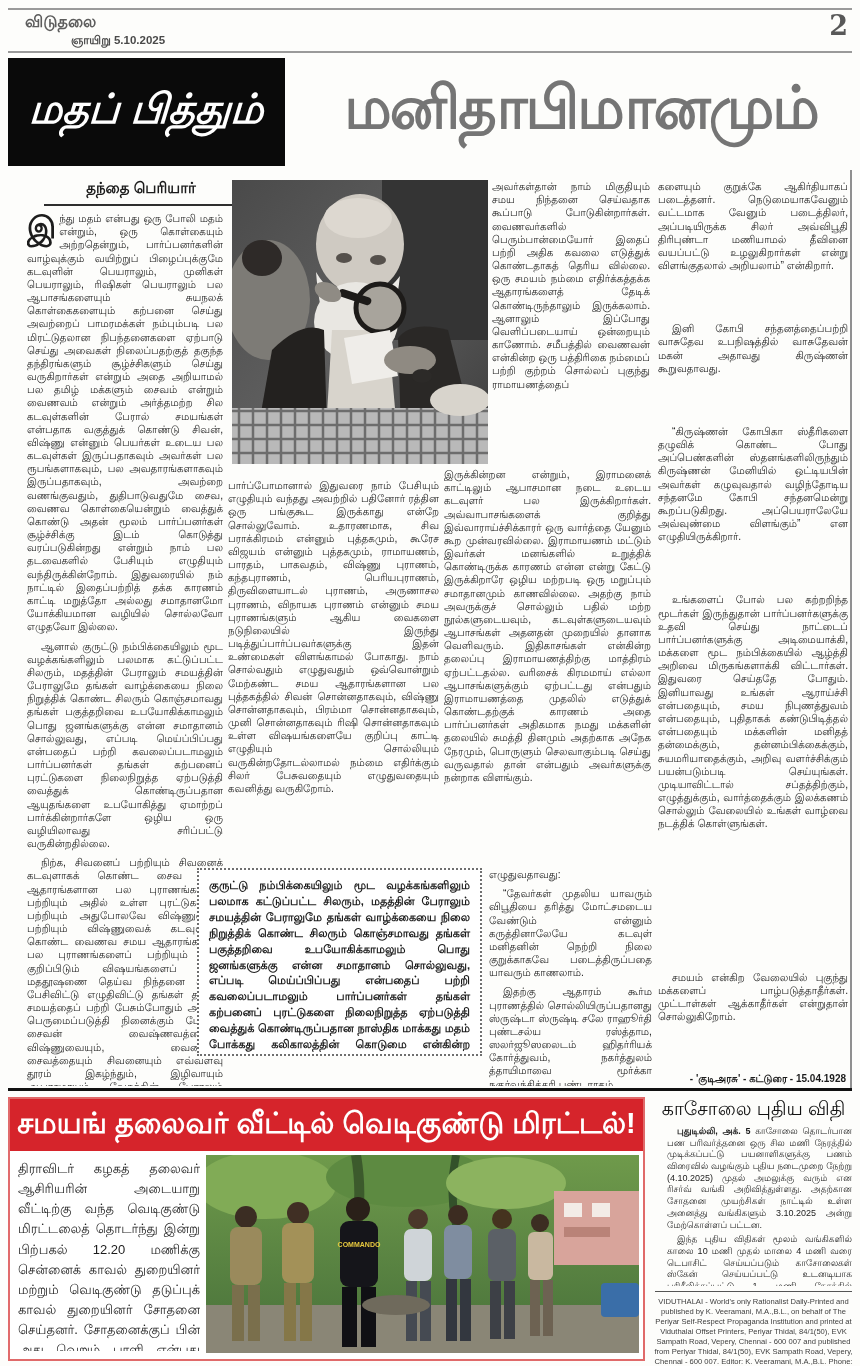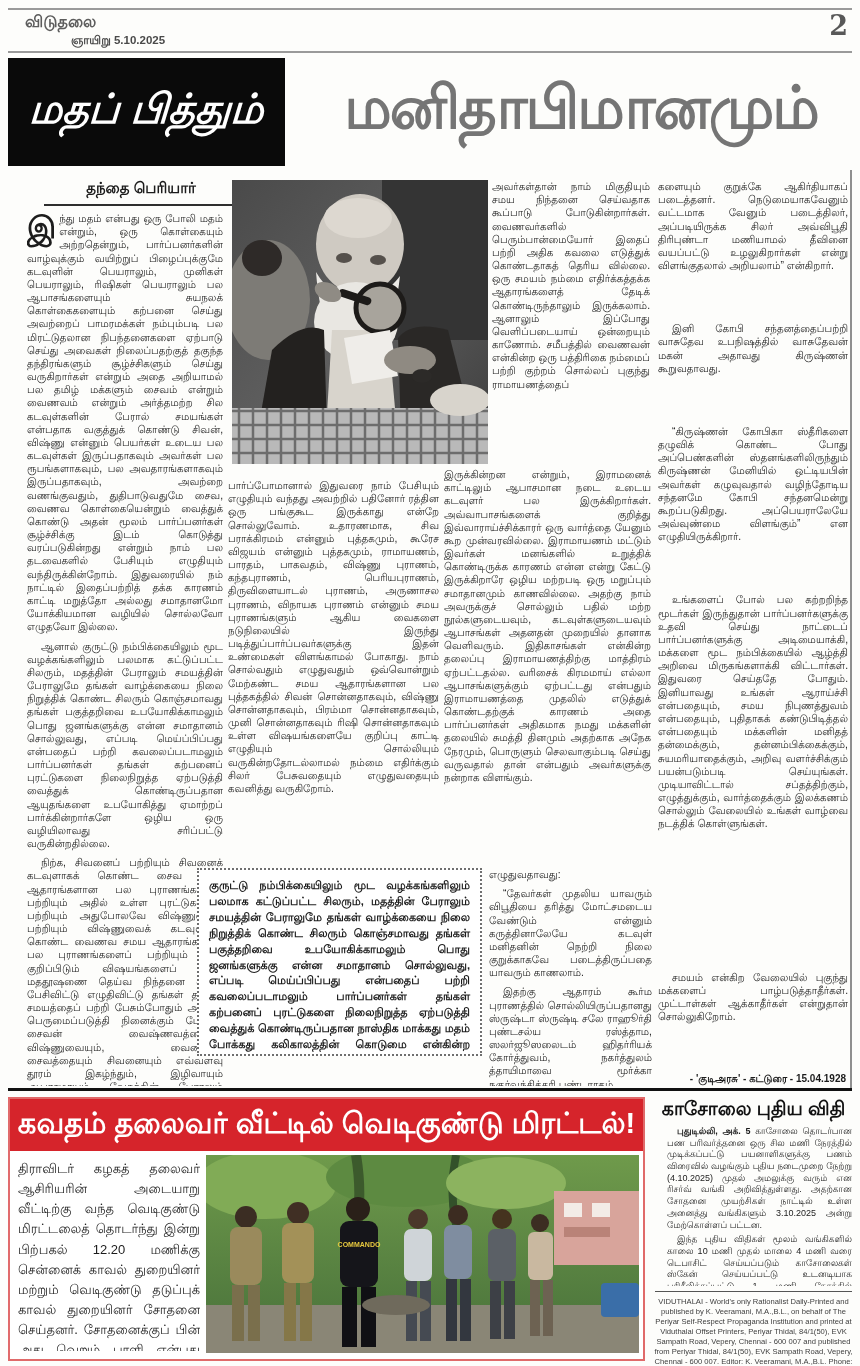--- a/index.html
+++ b/index.html
@@ -43,21 +43,21 @@
   .photo-main svg{display:block;width:100%;height:100%;}
   
   .bl-box{left:8px;top:1097px;width:637px;height:264px;border:2px solid #e06a6a;box-sizing:border-box;background:#fff;}
   .bl-banner{height:52px;background:#d6242b;display:flex;align-items:center;justify-content:center;}
   .bl-banner span{color:#fff;font-size:29px;font-weight:bold;white-space:nowrap;}
   .bl-body{position:relative;height:206px;}
   .bl-text{position:absolute;left:8px;top:8px;width:182px;font-size:13px;line-height:1.55;text-align:justify;overflow:hidden;height:192px;}
   .bl-photo{position:absolute;left:196px;top:4px;width:433px;height:198px;}
   .bl-photo svg{display:block;width:100%;height:100%;}
   
-  .br-title{left:655px;top:1098px;width:197px;text-align:center;font-size:19px;font-weight:bold;color:#111;}
+  .br-title{left:655px;top:1098px;width:197px;text-align:center;font-size:19px;font-weight:normal;color:#111;}
   .br-body{left:655px;top:1126px;width:197px;height:160px;font-size:9px;line-height:1.3;text-align:justify;overflow:hidden;}
   .br-body p{margin:0 0 3px 12px;text-indent:10px;}
   .br-body .dateline{font-weight:bold;}
   .br-rule{left:655px;top:1291px;width:197px;height:1px;background:#555;}
   .footer-imprint{left:652px;top:1297px;width:203px;font-size:7.6px;line-height:1.32;text-align:center;color:#3d3d3d;}
 </style>
 </head>
 <body>
 
 <div>
@@ -147,21 +147,21 @@
 
   <div class="abs body-col lane3-bot">
     <p class="noindent">எழுதுவதாவது:</p>
     <p>“தேவர்கள் முதலிய யாவரும் விபூதியை தரித்து மோட்சமடைய வேண்டும் என்னும் கருத்தினாலேயே கடவுள் மனிதனின் நெற்றி நிலை குறுக்காகவே படைத்திருப்பதை யாவரும் காணலாம்.</p>
     <p>இதற்கு ஆதாரம் கூர்ம புராணத்தில் சொல்லியிருப்பதானது ஸ்ருஷ்டா ஸ்ருஷ்டி சலே ராஹூர்தி புண்டசல்ய ரஸ்த்தாம, ஸலர்ஜூஸலைடம் ஹிதர்ரியக் கோர்த்துவம், நகர்த்துலம் த்தாயிமாவை மூர்க்கா நகுர்வந்தித்தரி புண்டாரகம்.</p>
 
   </div>
 
   <div class="abs bl-box">
     <div class="bl-banner">
-      <span>கவதம் தலைவர் வீட்டில் வெடிகுண்டு மிரட்டல்!</span>
+      <span>சமயங் தலைவர் வீட்டில் வெடிகுண்டு மிரட்டல்!</span>
     </div>
     <div class="bl-body">
       <div class="bl-text">திராவிடர் கழகத் தலைவர் ஆசிரியரின் அடையாறு வீட்டிற்கு வந்த வெடிகுண்டு மிரட்டலைத் தொடர்ந்து இன்று பிற்பகல் 12.20 மணிக்கு சென்னைக் காவல் துறையினர் மற்றும் வெடிகுண்டு தடுப்புக் காவல் துறையினர் சோதனை செய்தனர். சோதனைக்குப் பின் அது வெறும் புரளி என்பது உறுதி செய்யப்பட்டது.</div>
       <div class="bl-photo">
         <svg viewBox="0 0 433 198" preserveAspectRatio="none">
           <defs>
             <linearGradient id="grn" x1="0" y1="0" x2="0" y2="1">
               <stop offset="0" stop-color="#6f9a4b"></stop>
                 <stop offset="1" stop-color="#47703a"></stop>
             </linearGradient>

